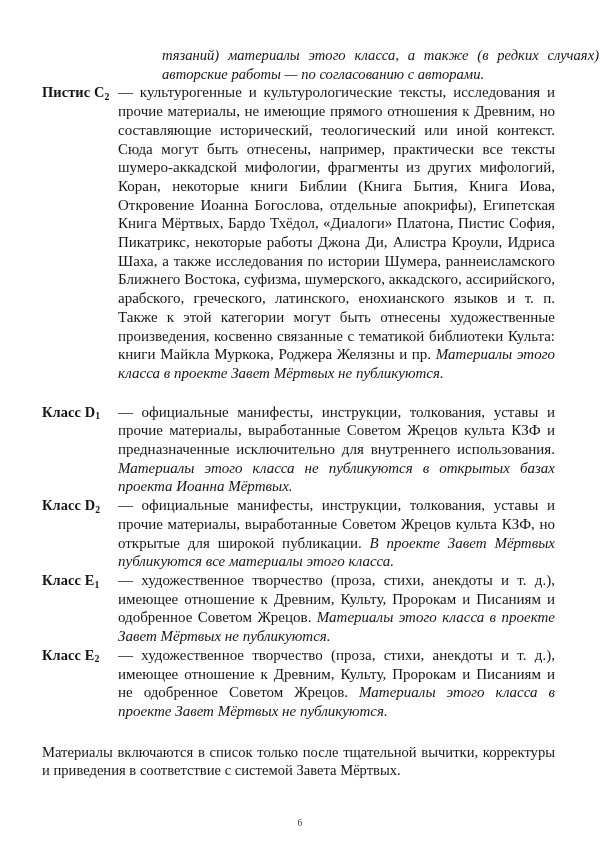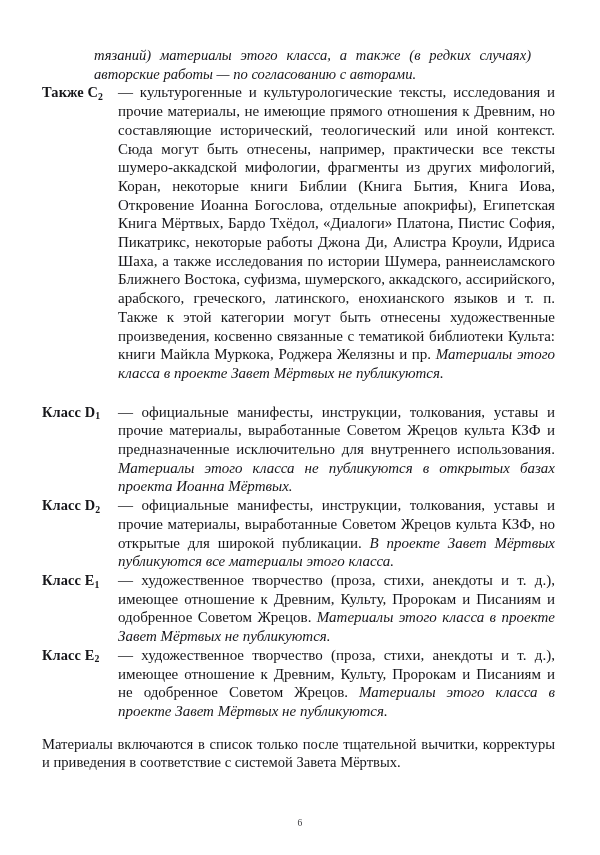--- a/index.html
+++ b/index.html
@@ -49,34 +49,34 @@
   .row-body{
     flex:1 1 auto;
     font-size:15px;
     line-height:18.7px;
     text-align:justify;
     text-justify:inter-word;
     hyphens:manual;
   }
   
   .cont{
-    margin-left:52px;
+    margin-left:120px;
     width:437px;
     font-size:14.6px;
     line-height:18.7px;
     text-align:justify;
     font-style:italic;
   }
   .em{ font-style:italic; }
 
   .gap-lg{ height:20px; }
   .gap-sm{ height:0px; }
 
   .closing{
-    margin-top:14px;
+    margin-top:22px;
     width:513px;
     font-size:14.6px;
     line-height:18.7px;
     text-align:justify;
   }
 
   .folio{
     position:absolute;
     left:0;right:0;
     top:818px;
@@ -90,21 +90,21 @@
 <body>
 
 <div id="page">
 
   <div class="content">
 
     <div class="cont">тязаний) материалы этого класса, а также (в редких слу­чаях) авторские работы — по согласованию с авторами.</div>
 
     <div id="entries">
         <div class="row">
-          <div class="row-label"><span>Также C</span><sub>2</sub></div>
+          <div class="row-label"><span>Пистис C</span><sub>2</sub></div>
           <div class="row-body"><span>— культурогенные и культурологические тексты, исследова­ния и прочие материалы, не имеющие прямого отношения к Древним, но составляющие исторический, теологический или иной контекст. Сюда могут быть отнесены, например, практи­чески все тексты шумеро-аккадской мифологии, фрагменты из других мифологий, Коран, некоторые книги Библии (Книга Бытия, Книга Иова, Откровение Иоанна Богослова, от­дельные апокрифы), Египетская Книга Мёртвых, Бардо Тхё­дол, «Диалоги» Платона, Пистис София, Пикатрикс, некото­рые работы Джона Ди, Алистра Кроули, Идриса Шаха, а так­же исследования по истории Шумера, раннеисламского Ближнего Востока, суфизма, шумерского, аккадского, асси­рийского, арабского, греческого, латинского, енохианского языков и т. п. Также к этой категории могут быть отнесены художественные произведения, косвенно связанные с темати­кой библиотеки Культа: книги Майкла Муркока, Роджера Же­лязны и пр. </span><em class="em">Материалы этого класса в проекте Завет Мёртвых не публикуются.</em></div>
         </div>
         <div class="gap-lg"></div>
         <div class="row">
           <div class="row-label"><span>Класс D</span><sub>1</sub></div>
           <div class="row-body"><span>— официальные манифесты, инструкции, толкования, уставы и прочие материалы, выработанные Советом Жрецов культа КЗФ и предназначенные исключительно для внутреннего ис­пользования. </span><em class="em">Материалы этого класса не публикуются в открытых базах проекта Иоанна Мёртвых.</em></div>
         </div>
         <div class="gap-sm"></div>
         <div class="row">
           <div class="row-label"><span>Класс D</span><sub>2</sub></div>

